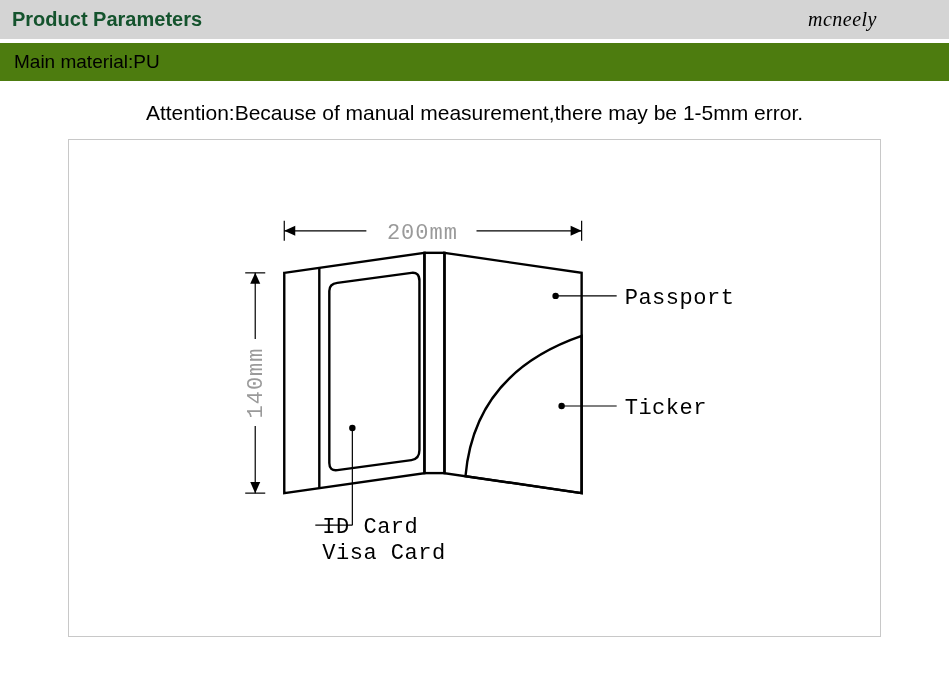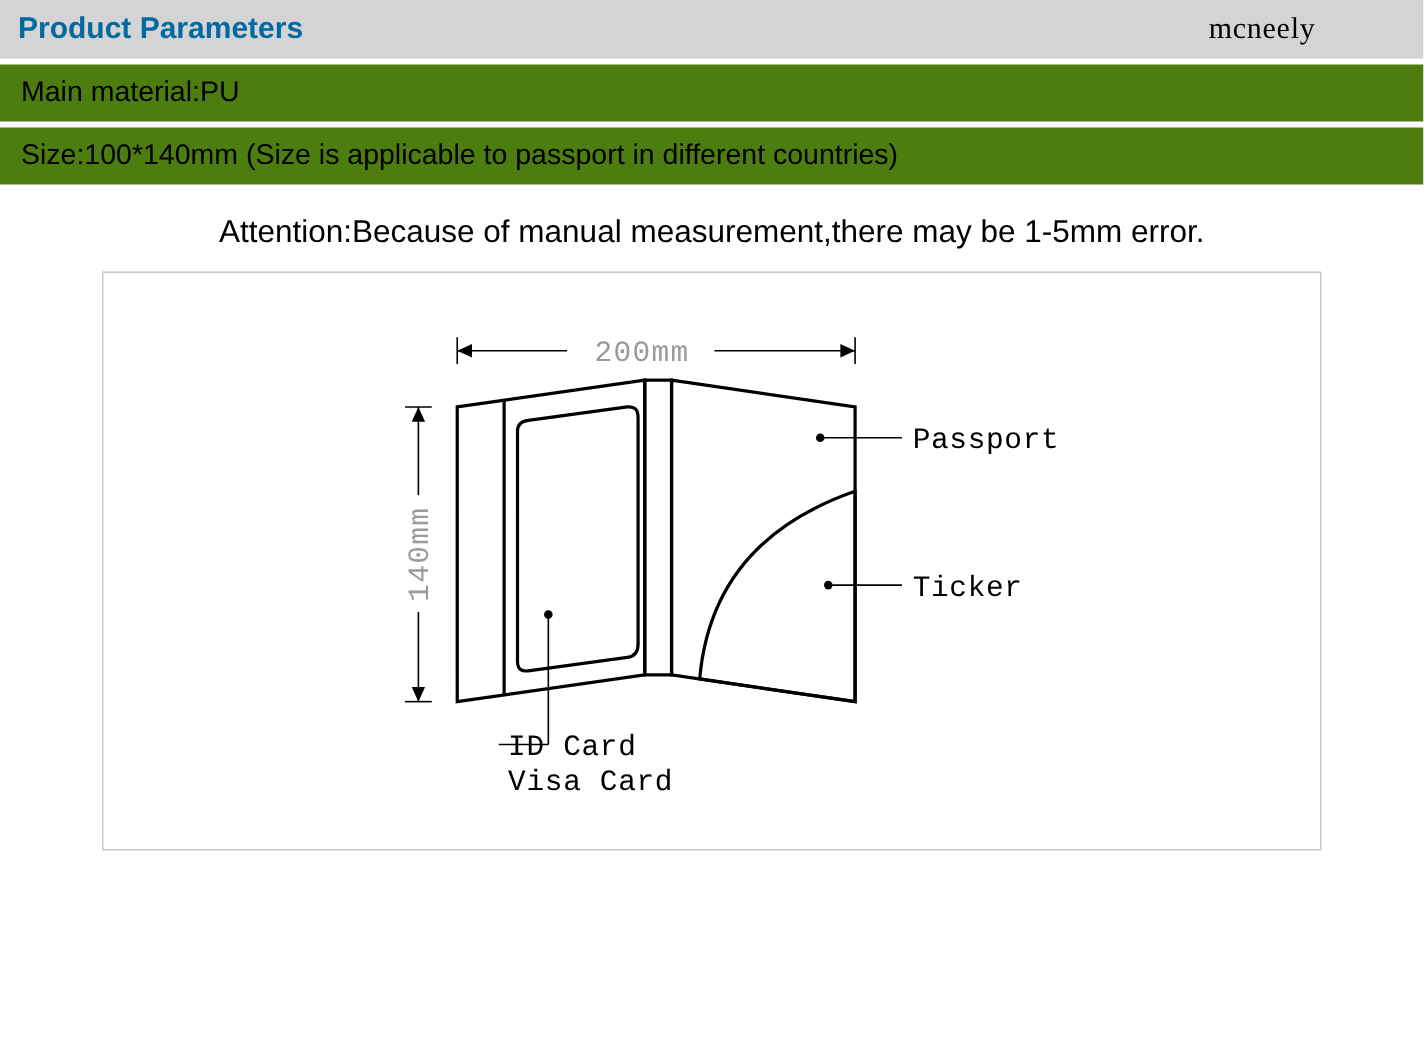--- a/index.html
+++ b/index.html
@@ -15,24 +15,25 @@
     background: #d4d4d4;
     padding: 8px 12px;
     margin: 0 0 4px 0;
     display: flex;
     align-items: center;
     justify-content: space-between;
   }
   .header-title {
     font-weight: bold;
     font-size: 20px;
-    color: #0369a1;
+    color: #14532d;
   }
   .brand {
     font-family: "Times New Roman", serif;
+    font-style: italic;
     font-size: 20px;
     color: #000;
     padding-right: 60px;
     letter-spacing: 0.5px;
   }
   .spec-row {
     background: #4d7c0f;
     padding: 8px 14px;
     margin: 0 0 4px 0;
     font-size: 19px;
@@ -40,21 +41,21 @@
   }
   .attention-row {
     padding: 16px 0 14px 0;
     text-align: center;
     font-size: 21px;
     color: #000000;
   }
   .diagram-frame {
     margin: 0 68px 0 68px;
     border: 1px solid #c8c8c8;
-    height: 386px;
+    height: 498px;
     position: relative;
     background: #fff;
   }
   .svg-wrap {
     position: absolute;
     left: 0; top: 0; right: 0; bottom: 0;
   }
   .dim-label {
     font-family: "Courier New", monospace;
     font-size: 22px;
@@ -74,21 +75,20 @@
 <body>
 
 <div class="container">
 
   <div class="header-row">
     <span class="header-title">Product Parameters</span>
     <span class="brand">mcneely</span>
   </div>
 
   <div class="spec-row">Main material:PU</div>
-  <div class="spec-row">Size:100*140mm (Size is applicable to passport in different countries)</div>
 
   <div class="attention-row">Attention:Because of manual measurement,there may be 1-5mm error.</div>
 
   <div class="diagram-frame">
     <div class="svg-wrap">
       <svg width="100%" height="100%" viewBox="0 0 810 430">
 
         <defs>
           <pattern id="hatchDense" patternUnits="userSpaceOnUse" width="6" height="6">
             <rect width="6" height="6" fill="#ffffff"></rect>

